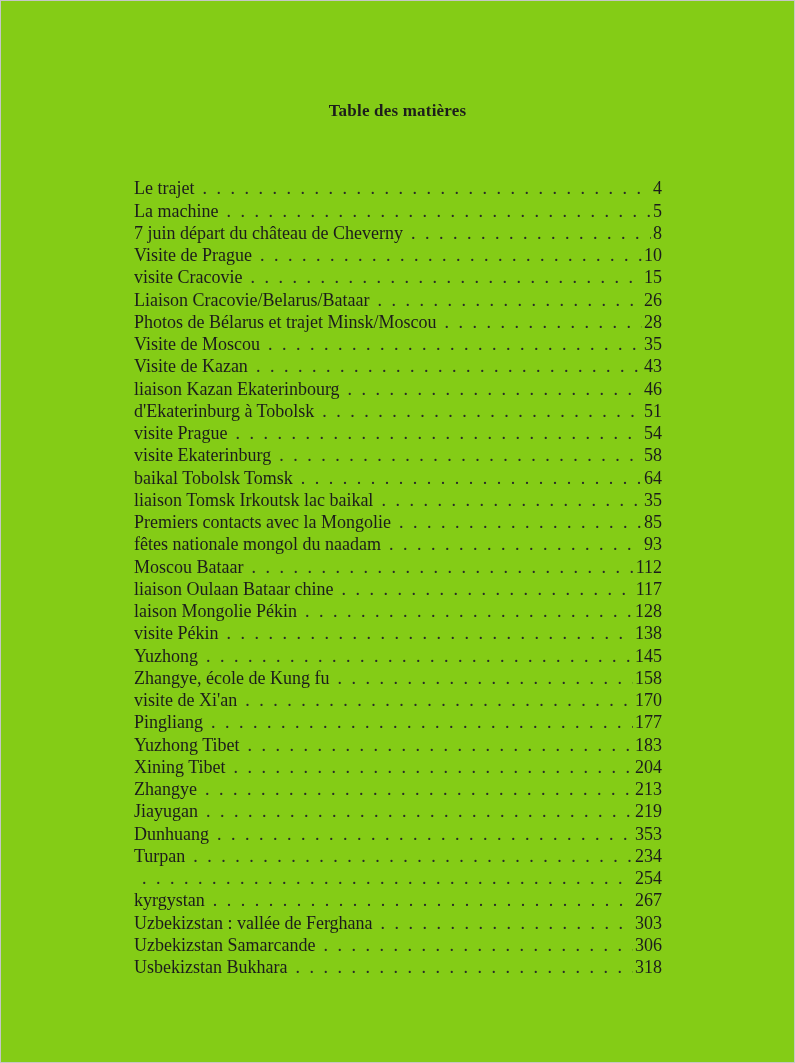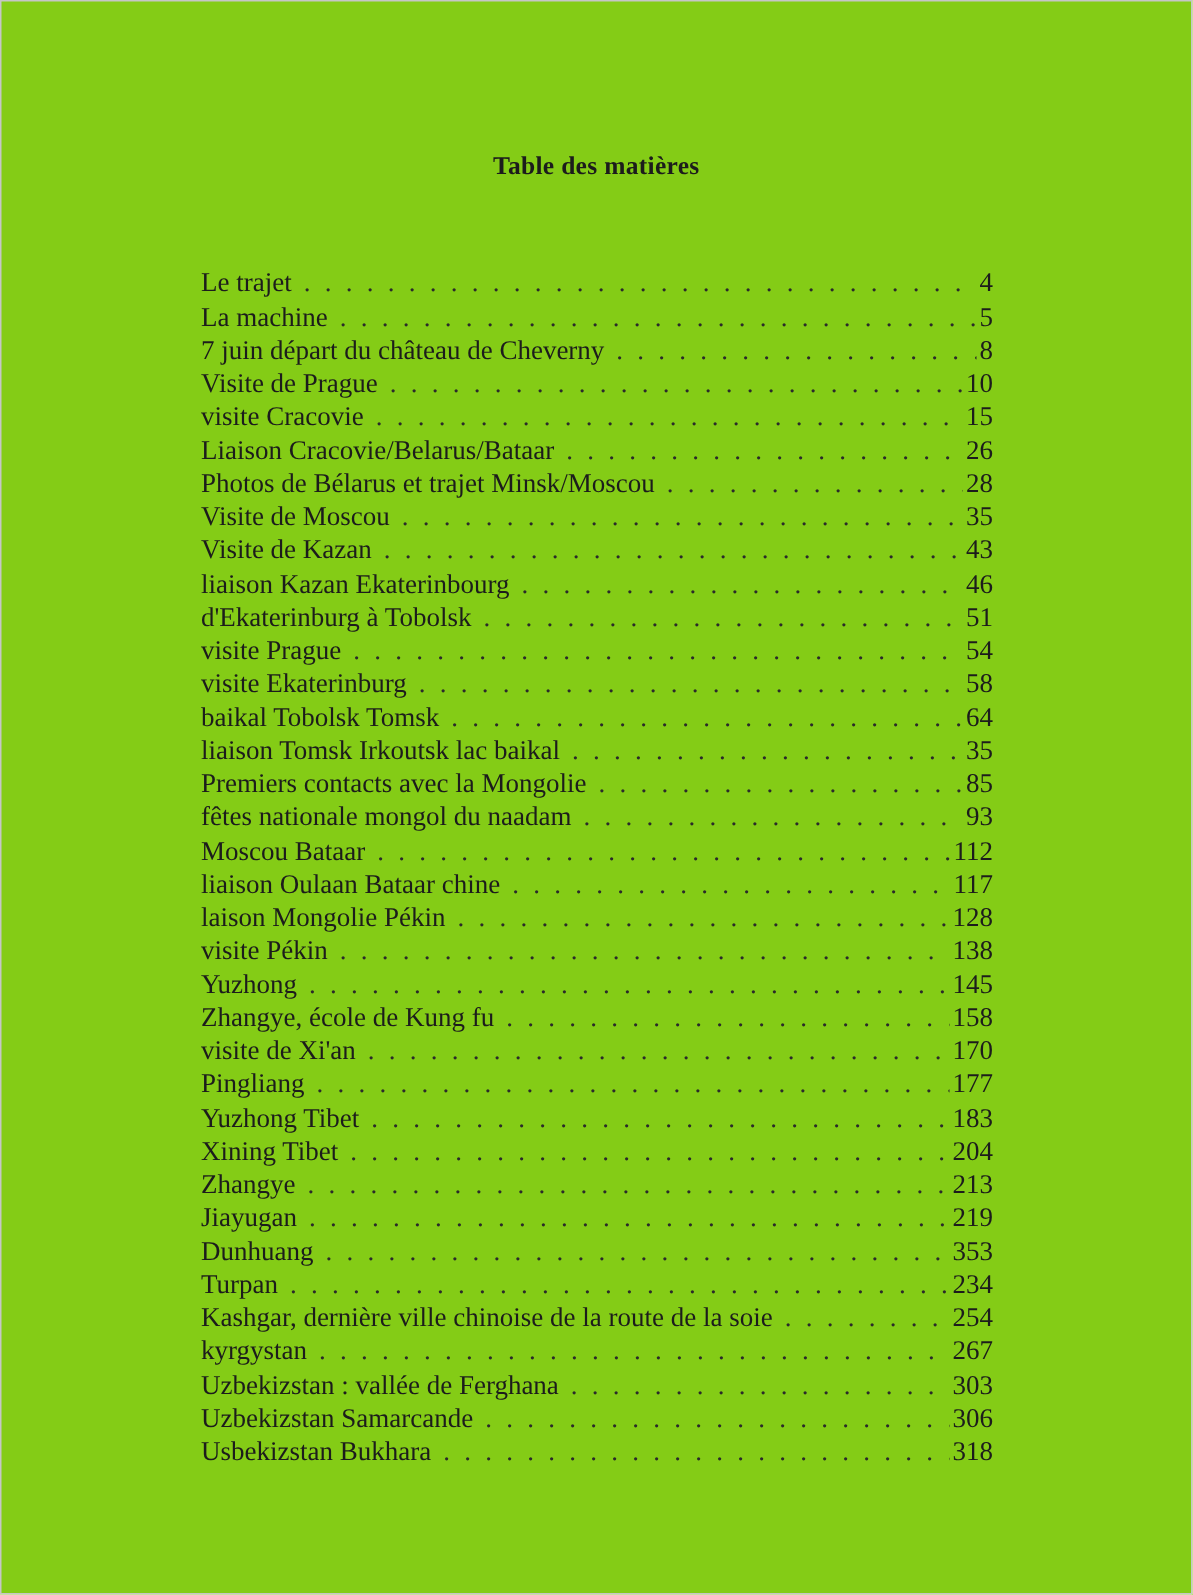--- a/index.html
+++ b/index.html
@@ -215,21 +215,20 @@
         <span class="toc-label">Dunhuang</span>
         <span class="toc-leader">. . . . . . . . . . . . . . . . . . . . . . . . . . . . . . . . . . . . . . . . . . . . . . . . . . . . . . . . . . . . . . . . . . . . . . . . . . . . . . . . . . . . . . . . . . . . . . . . . . . . . . . . . . . . . . . . . . . . . . . . . . . . . . . . . . . . . . . . . . . . . . . . . . . . . . . . . . . . . . . . . . . . . . . . . . . . . . . . . . . . . . . . . . . . . . . . . . . . . . . . </span>
         <span class="toc-page">353</span>
       </div>
       <div class="toc-row">
         <span class="toc-label">Turpan</span>
         <span class="toc-leader">. . . . . . . . . . . . . . . . . . . . . . . . . . . . . . . . . . . . . . . . . . . . . . . . . . . . . . . . . . . . . . . . . . . . . . . . . . . . . . . . . . . . . . . . . . . . . . . . . . . . . . . . . . . . . . . . . . . . . . . . . . . . . . . . . . . . . . . . . . . . . . . . . . . . . . . . . . . . . . . . . . . . . . . . . . . . . . . . . . . . . . . . . . . . . . . . . . . . . . . . </span>
         <span class="toc-page">234</span>
       </div>
       <div class="toc-row">
-        <span class="toc-label">Kashgar, dernière ville chinoise de la route de la soie</span>
         <span class="toc-leader">. . . . . . . . . . . . . . . . . . . . . . . . . . . . . . . . . . . . . . . . . . . . . . . . . . . . . . . . . . . . . . . . . . . . . . . . . . . . . . . . . . . . . . . . . . . . . . . . . . . . . . . . . . . . . . . . . . . . . . . . . . . . . . . . . . . . . . . . . . . . . . . . . . . . . . . . . . . . . . . . . . . . . . . . . . . . . . . . . . . . . . . . . . . . . . . . . . . . . . . . </span>
         <span class="toc-page">254</span>
       </div>
       <div class="toc-row">
         <span class="toc-label">kyrgystan</span>
         <span class="toc-leader">. . . . . . . . . . . . . . . . . . . . . . . . . . . . . . . . . . . . . . . . . . . . . . . . . . . . . . . . . . . . . . . . . . . . . . . . . . . . . . . . . . . . . . . . . . . . . . . . . . . . . . . . . . . . . . . . . . . . . . . . . . . . . . . . . . . . . . . . . . . . . . . . . . . . . . . . . . . . . . . . . . . . . . . . . . . . . . . . . . . . . . . . . . . . . . . . . . . . . . . . </span>
         <span class="toc-page">267</span>
       </div>
       <div class="toc-row">
         <span class="toc-label">Uzbekizstan : vallée de Ferghana</span>

